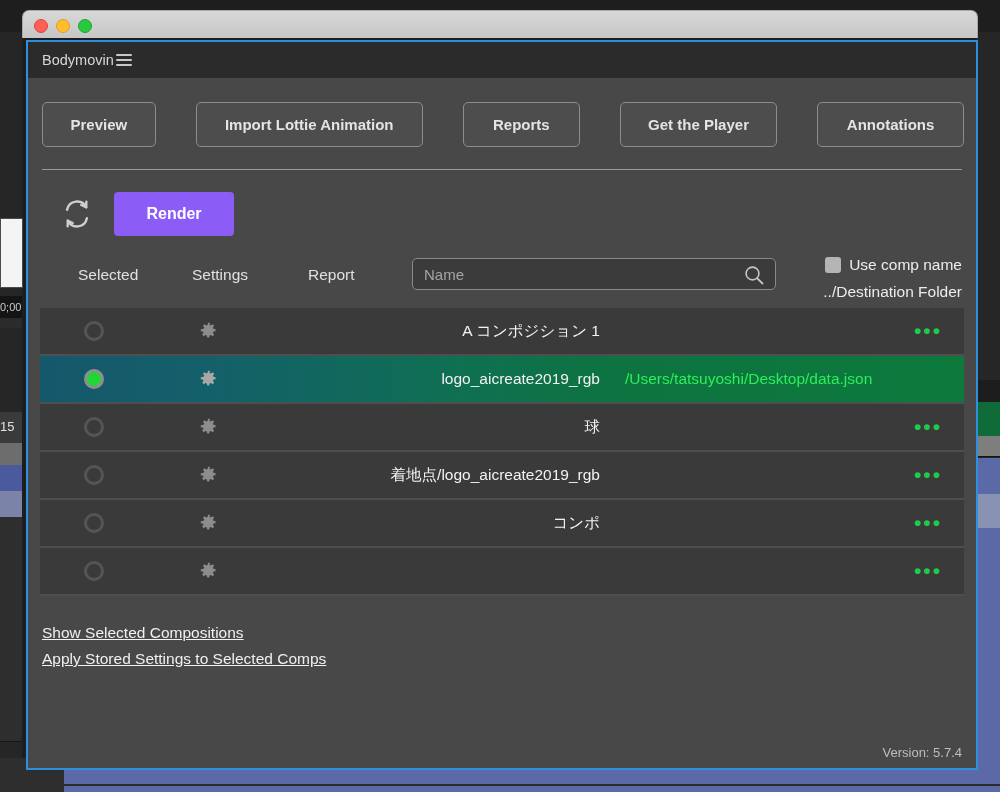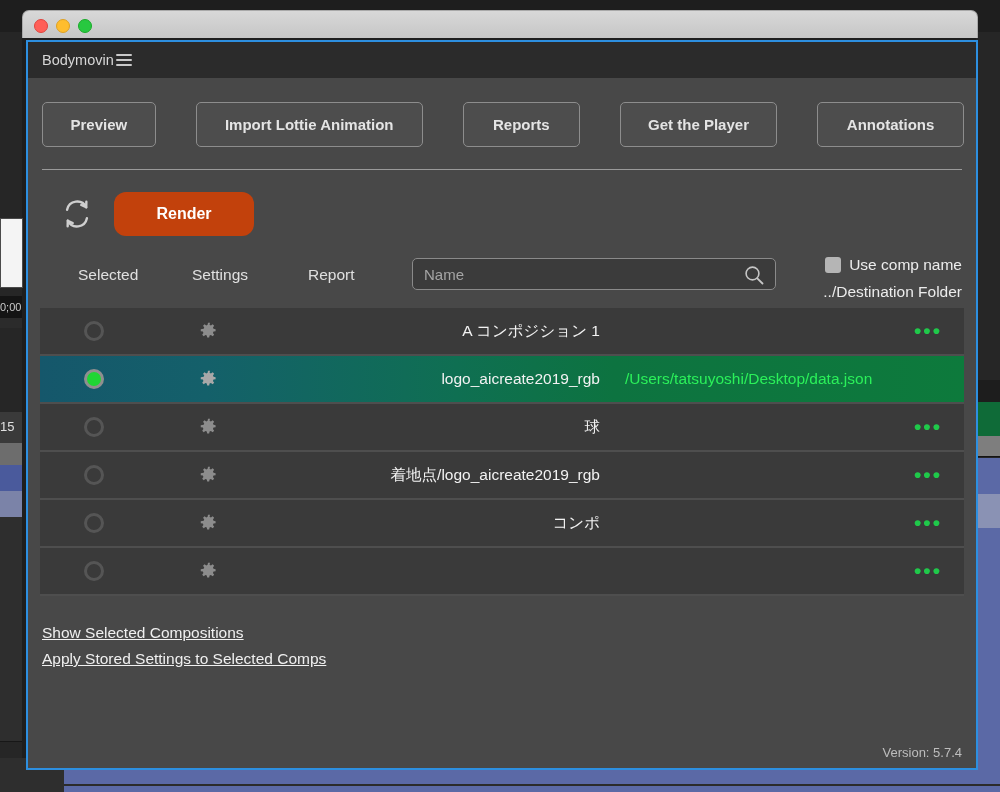--- a/index.html
+++ b/index.html
@@ -233,27 +233,27 @@
 
   
   #render-row {
     display: flex;
     align-items: center;
     gap: 20px;
     padding: 22px 0 0 20px;
   }
   #refresh-icon { width: 34px; height: 34px; cursor: pointer; }
   #render-button {
-    background: #c2410c;
+    background: #8b5cf6;
     color: #ffffff;
     font-size: 16px;
     font-weight: bold;
     border: none;
-    border-radius: 12px;
-    width: 140px;
+    border-radius: 4px;
+    width: 120px;
     height: 44px;
     cursor: pointer;
     font-family: "Liberation Sans", sans-serif;
   }
 
   
   #list-header {
     position: relative;
     height: 56px;
     margin-top: 14px;

